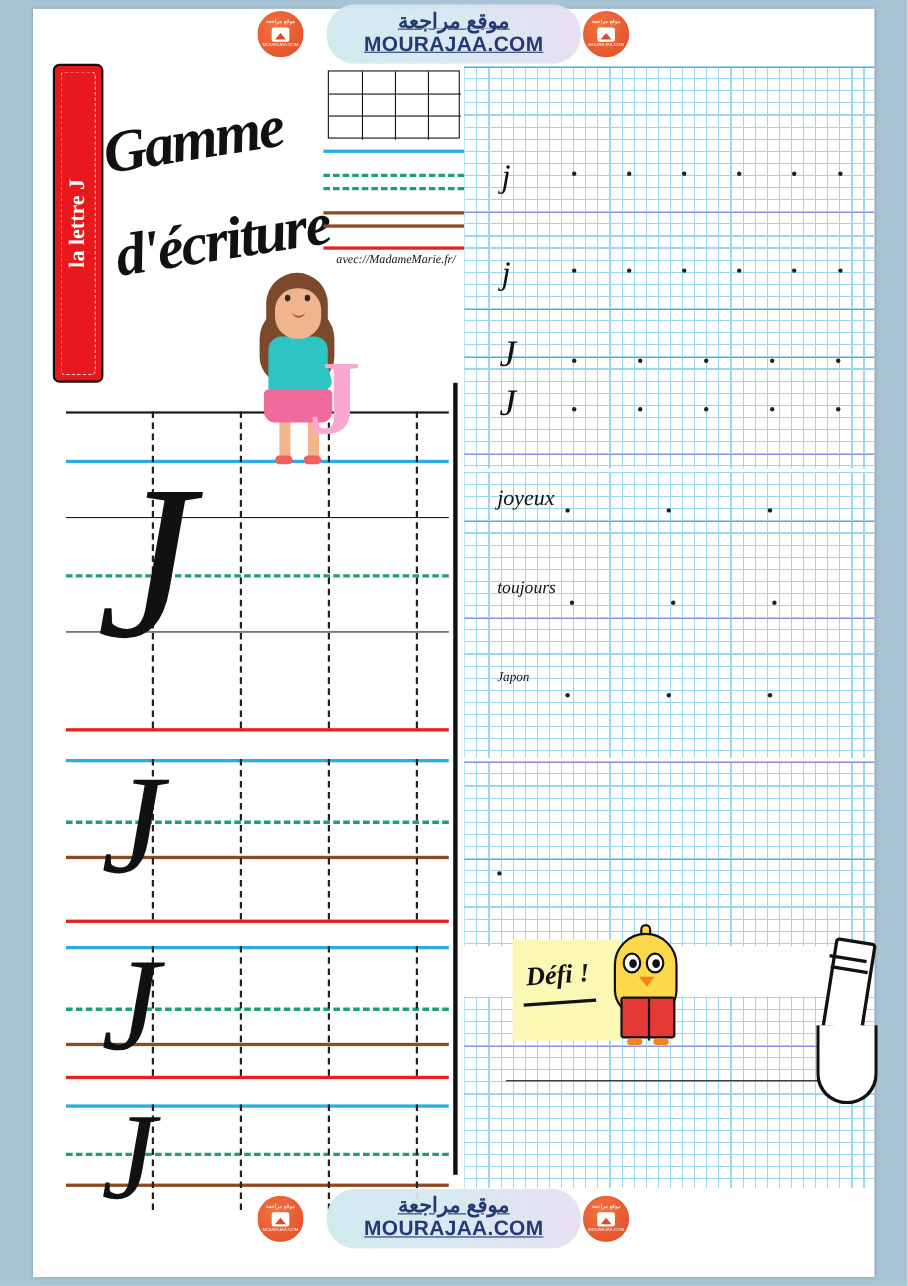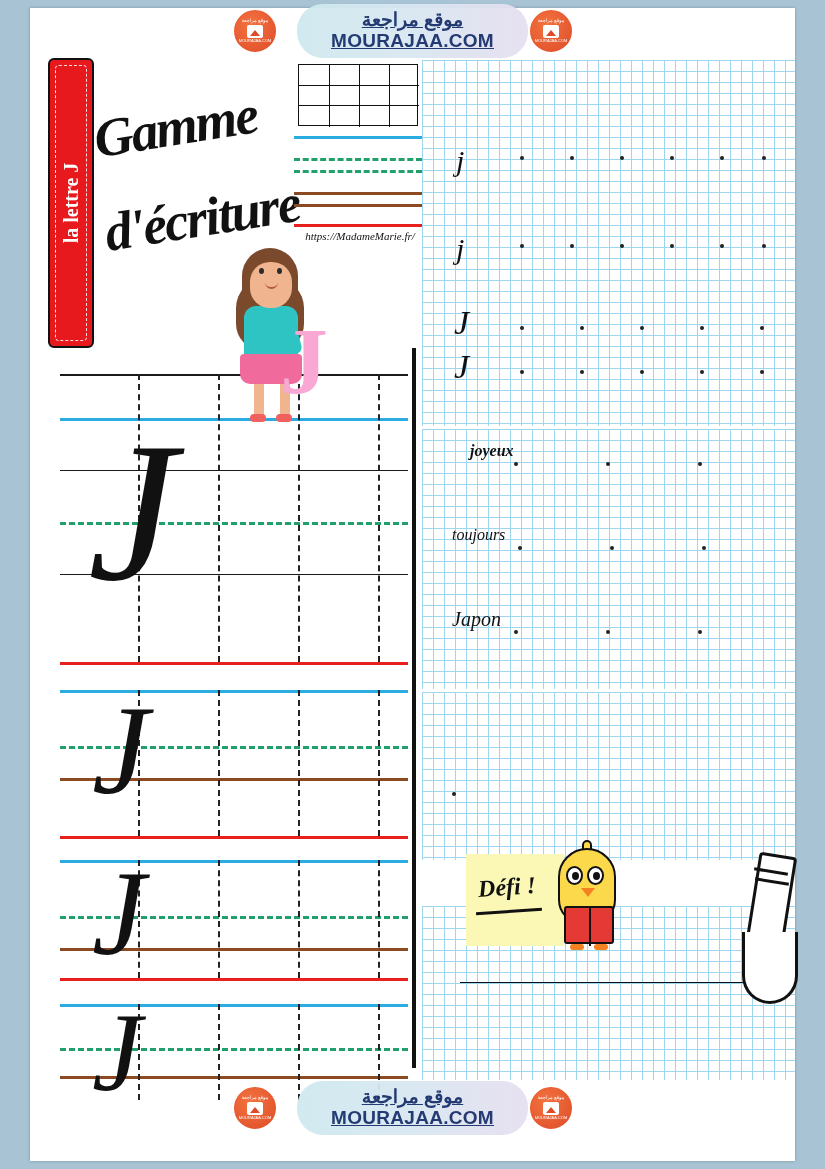--- a/index.html
+++ b/index.html
@@ -385,21 +385,21 @@
 
   <div class="mini-rules">
     <div class="mr solid-blue" style="top:0px;"></div>
     <div class="mr dash-green" style="top:22px;"></div>
     <div class="mr dash-green" style="top:34px;"></div>
     <div class="mr solid-brown" style="top:56px;"></div>
     <div class="mr solid-brown" style="top:68px;"></div>
     <div class="mr solid-red" style="top:88px;"></div>
   </div>
 
-  <div class="url-hand">https://MadameMarie.fr/</div>
+  <div class="url-hand">avec://MadameMarie.fr/</div>
 
   <div class="v-divider"></div>
 
   <div class="right-col">
 
     <div class="seyes-band" style="top:0px; height:366px;"></div>
     <div class="band-sep" style="top:366px;"></div>
 
     <div class="model" style="left:34px; top:84px;  font-size:30px;">j</div>
     <div class="model" style="left:34px; top:172px; font-size:30px;">j</div>
@@ -428,31 +428,31 @@
 
     <div class="dot" style="left:98px;  top:310px;"></div>
     <div class="dot" style="left:158px; top:310px;"></div>
     <div class="dot" style="left:218px; top:310px;"></div>
     <div class="dot" style="left:278px; top:310px;"></div>
     <div class="dot" style="left:338px; top:310px;"></div>
 
     <div class="seyes-band" style="top:369px; height:260px;"></div>
     <div class="band-sep" style="top:629px;"></div>
 
-    <div class="model" style="left:48px; top:382px; font-size:16px;font-weight:bold;">joyeux</div>
+    <div class="model" style="left:30px; top:382px; font-size:20px;">joyeux</div>
     <div class="dot" style="left:92px;  top:402px;"></div>
     <div class="dot" style="left:184px; top:402px;"></div>
     <div class="dot" style="left:276px; top:402px;"></div>
 
     <div class="model" style="left:30px; top:466px; font-size:16px;">toujours</div>
     <div class="dot" style="left:96px;  top:486px;"></div>
     <div class="dot" style="left:188px; top:486px;"></div>
     <div class="dot" style="left:280px; top:486px;"></div>
 
-    <div class="model" style="left:30px; top:548px; font-size:20px;">Japon</div>
+    <div class="model" style="left:30px; top:548px; font-size:12px;">Japon</div>
     <div class="dot" style="left:92px;  top:570px;"></div>
     <div class="dot" style="left:184px; top:570px;"></div>
     <div class="dot" style="left:276px; top:570px;"></div>
 
     <div class="seyes-band" style="top:632px; height:168px;"></div>
     <div class="band-sep" style="top:800px;"></div>
 
     <div class="dot" style="left:30px; top:732px;"></div>
 
     <div class="seyes-band" style="top:846px; height:174px;"></div>

